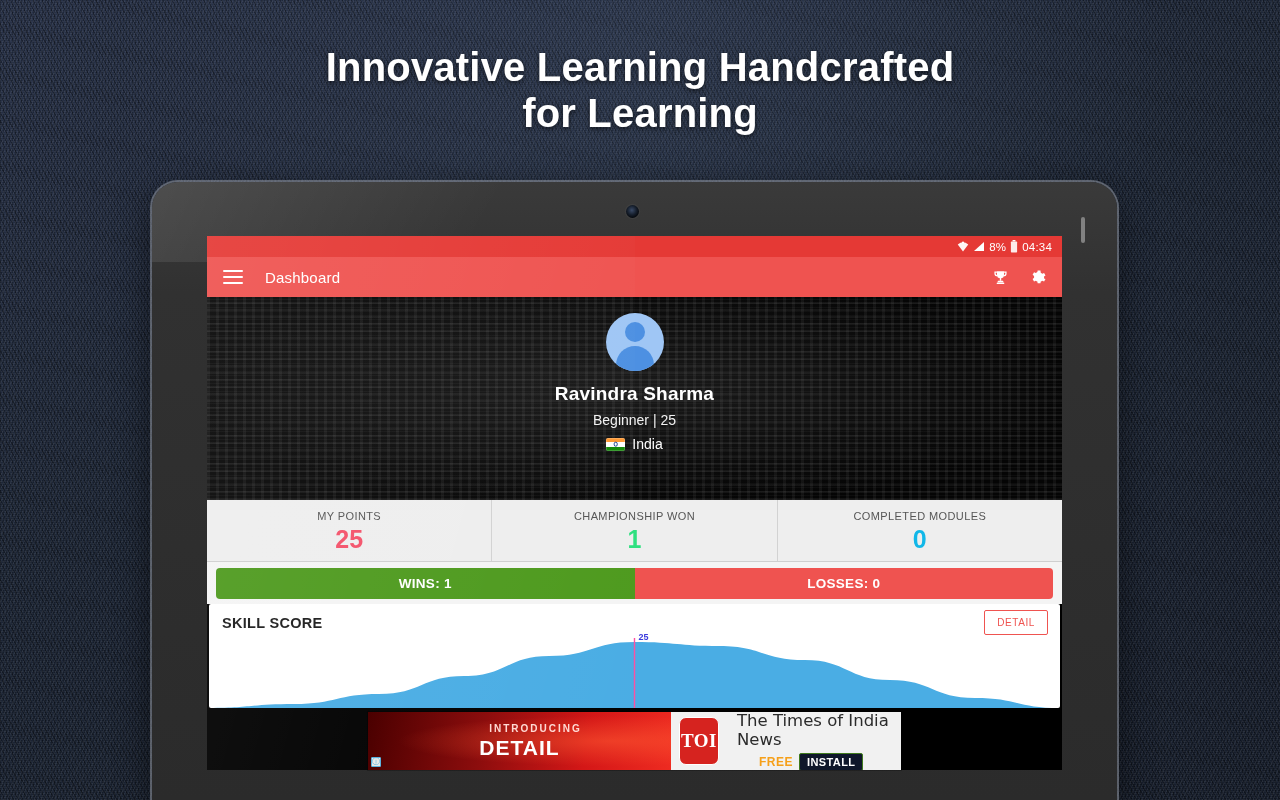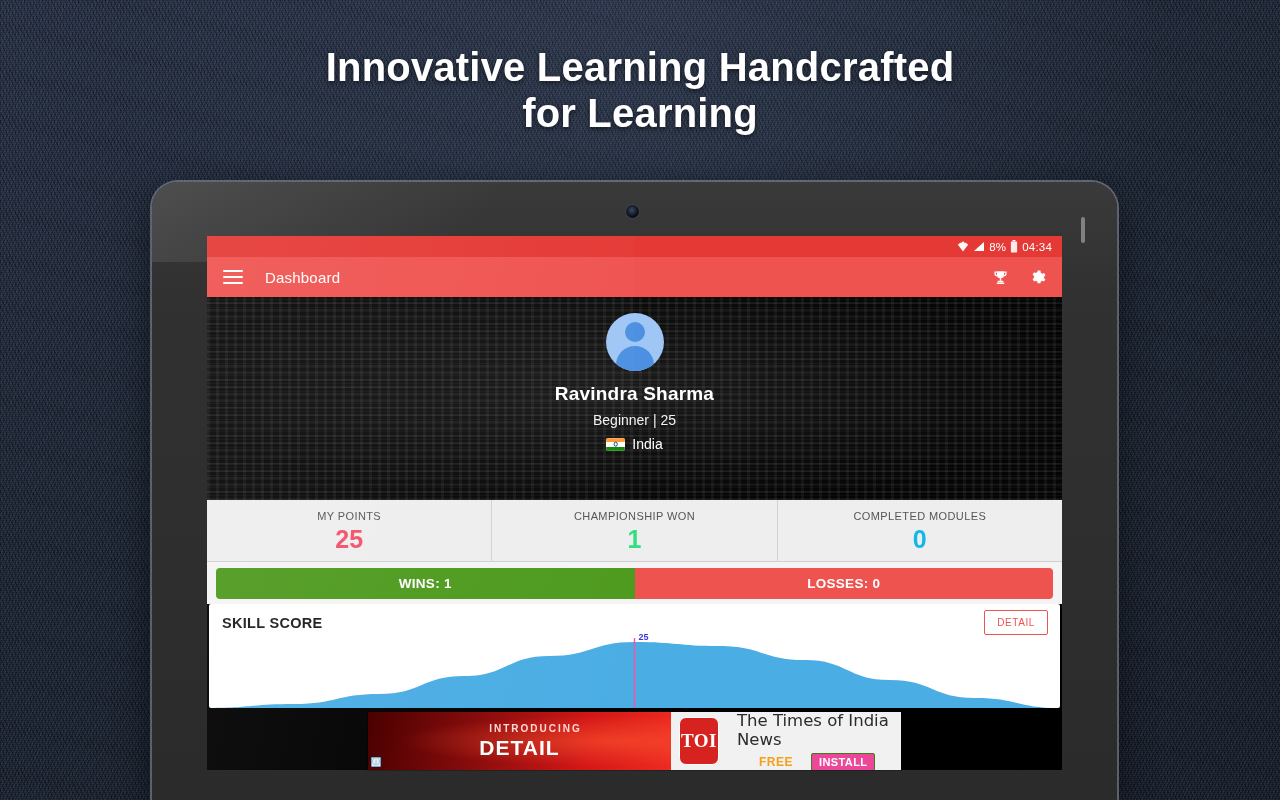--- a/index.html
+++ b/index.html
@@ -254,24 +254,24 @@
   #toi-logo {
     width: 40px; height: 48px; flex:none;
     background:#d6231f; border-radius:7px;
     display:flex; align-items:center; justify-content:center;
     color:#fff; font-family:"Liberation Serif", serif; font-weight:bold; font-size:19px;
     letter-spacing:.5px;
     border: 1.5px solid #fff;
   }
   #ad-texts { margin-left: 18px; }
   #ad-headline { font-size: 16.5px; color:#2b2b2b; font-family:"DejaVu Sans", sans-serif; }
-  #ad-sub { margin-top: 4px; display:flex; align-items:center; gap: 18px; padding-left: 22px;}
+  #ad-sub { margin-top: 4px; display:flex; align-items:center; gap: 6px; padding-left: 22px;}
   #ad-free { color:#f6a01a; font-size: 12px; font-weight:bold; letter-spacing:.5px; }
   #ad-install {
-    background:#ec4899; color:#fff; font-size:11px; font-weight:bold;
+    background:#0f172a; color:#fff; font-size:11px; font-weight:bold;
     padding: 2px 7px; border-radius:2px; letter-spacing:.4px;
     border:1px solid #3f7a1d; cursor:pointer;
   }
 </style>
 </head>
 <body>
 
 <div id="denim"></div>
 
 <div id="headline">

